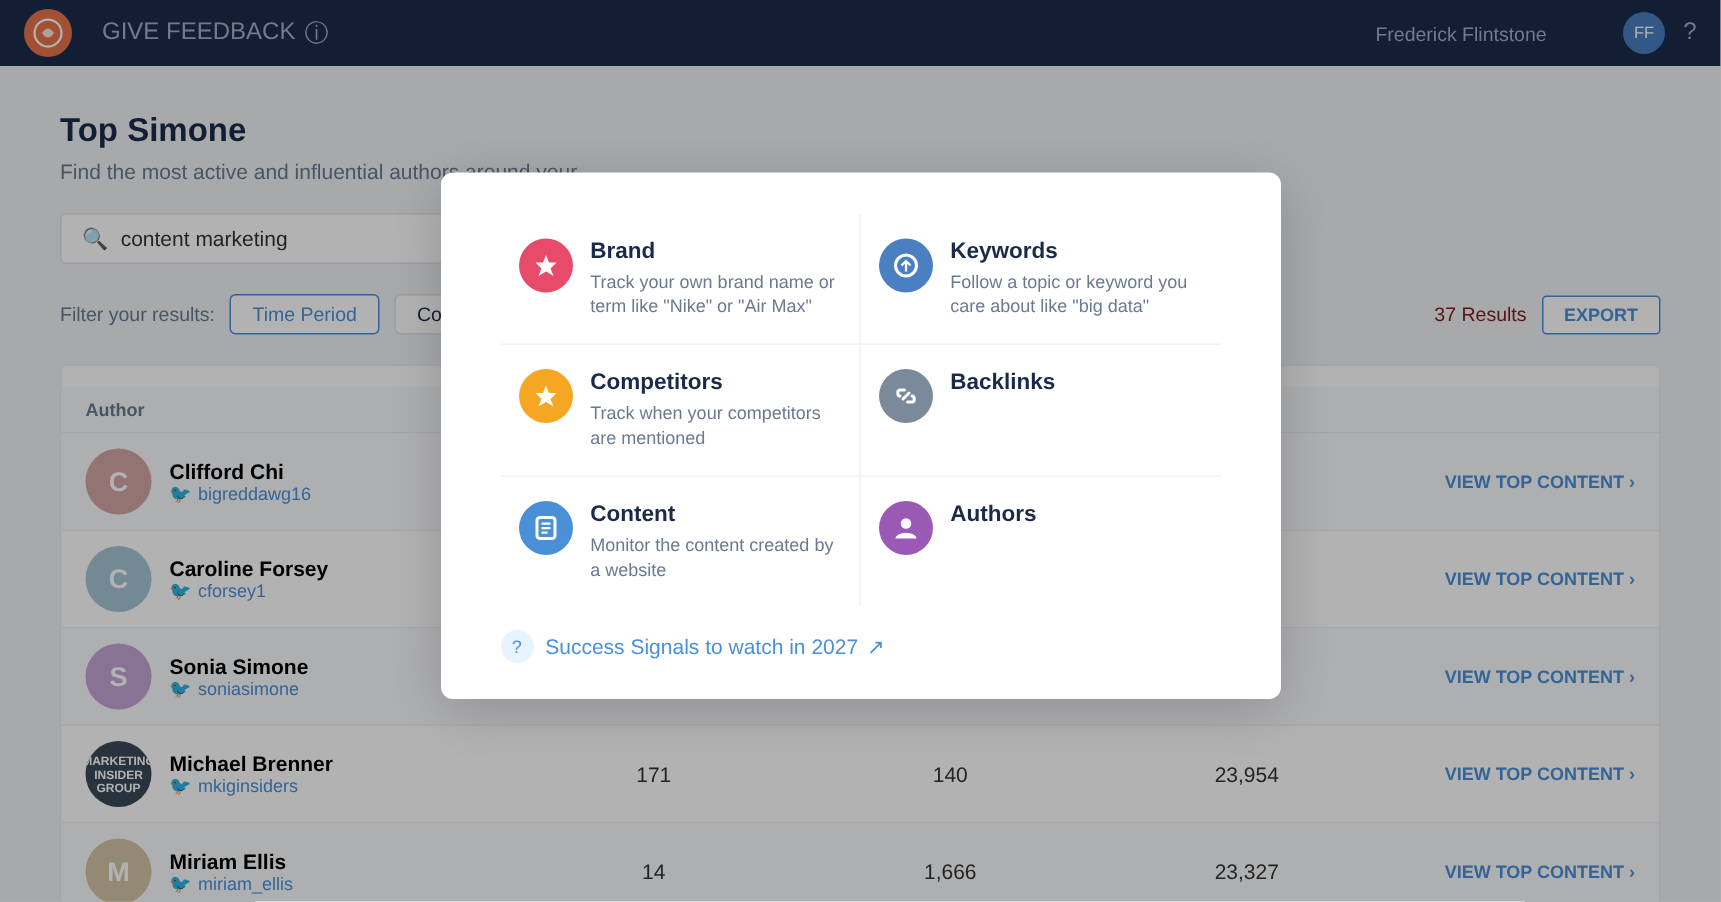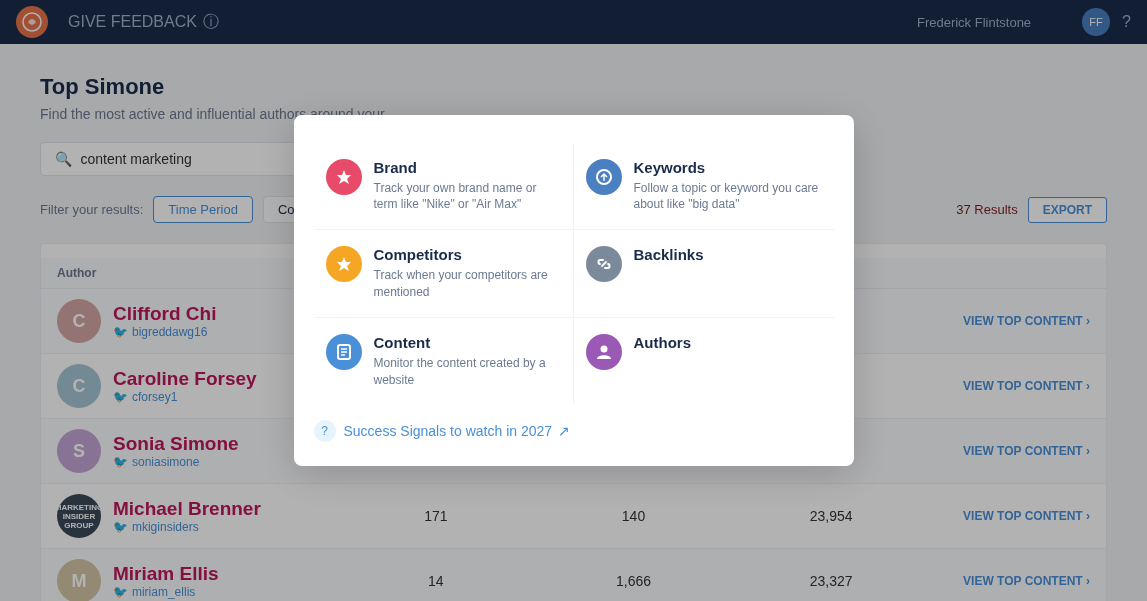--- a/index.html
+++ b/index.html
@@ -143,21 +143,21 @@
     .author-avatar {
       width: 44px; height: 44px;
       border-radius: 50%;
       overflow: hidden;
       flex-shrink: 0;
       display: flex; align-items: center; justify-content: center;
       font-size: 18px;
       font-weight: bold;
     }
     .author-info { display: flex; flex-direction: column; }
-    .author-name { font-size: 19px; font-weight: 600; color: #be185d; }
+    .author-name { font-size: 14px; font-weight: 600; color: #000000; }
     .author-twitter { font-size: 12px; color: #4a90d9; display: flex; align-items: center; gap: 4px; }
 
     .num-cell { flex: 1; text-align: center; font-size: 14px; color: #333; }
     .actions-cell { flex: 0 0 160px; display: flex; align-items: center; justify-content: flex-end; }
     .view-btn {
       font-size: 12px; color: #4a90d9; font-weight: 600; cursor: pointer;
       display: flex; align-items: center; gap: 4px;
     }
 
     
@@ -167,21 +167,21 @@
       background: rgba(0,0,0,0.3);
       z-index: 100;
       display: flex;
       align-items: center;
       justify-content: center;
     }
     .modal {
       background: white;
       border-radius: 8px;
       width: 560px;
-      padding: 28px 20px 24px;
+      padding: 28px 40px 24px;
       box-shadow: 0 8px 40px rgba(0,0,0,0.18);
       position: relative;
       margin-top: -20px;
     }
     .modal-grid {
       display: grid;
       grid-template-columns: 1fr 1fr;
       gap: 0;
     }
     .modal-item {

